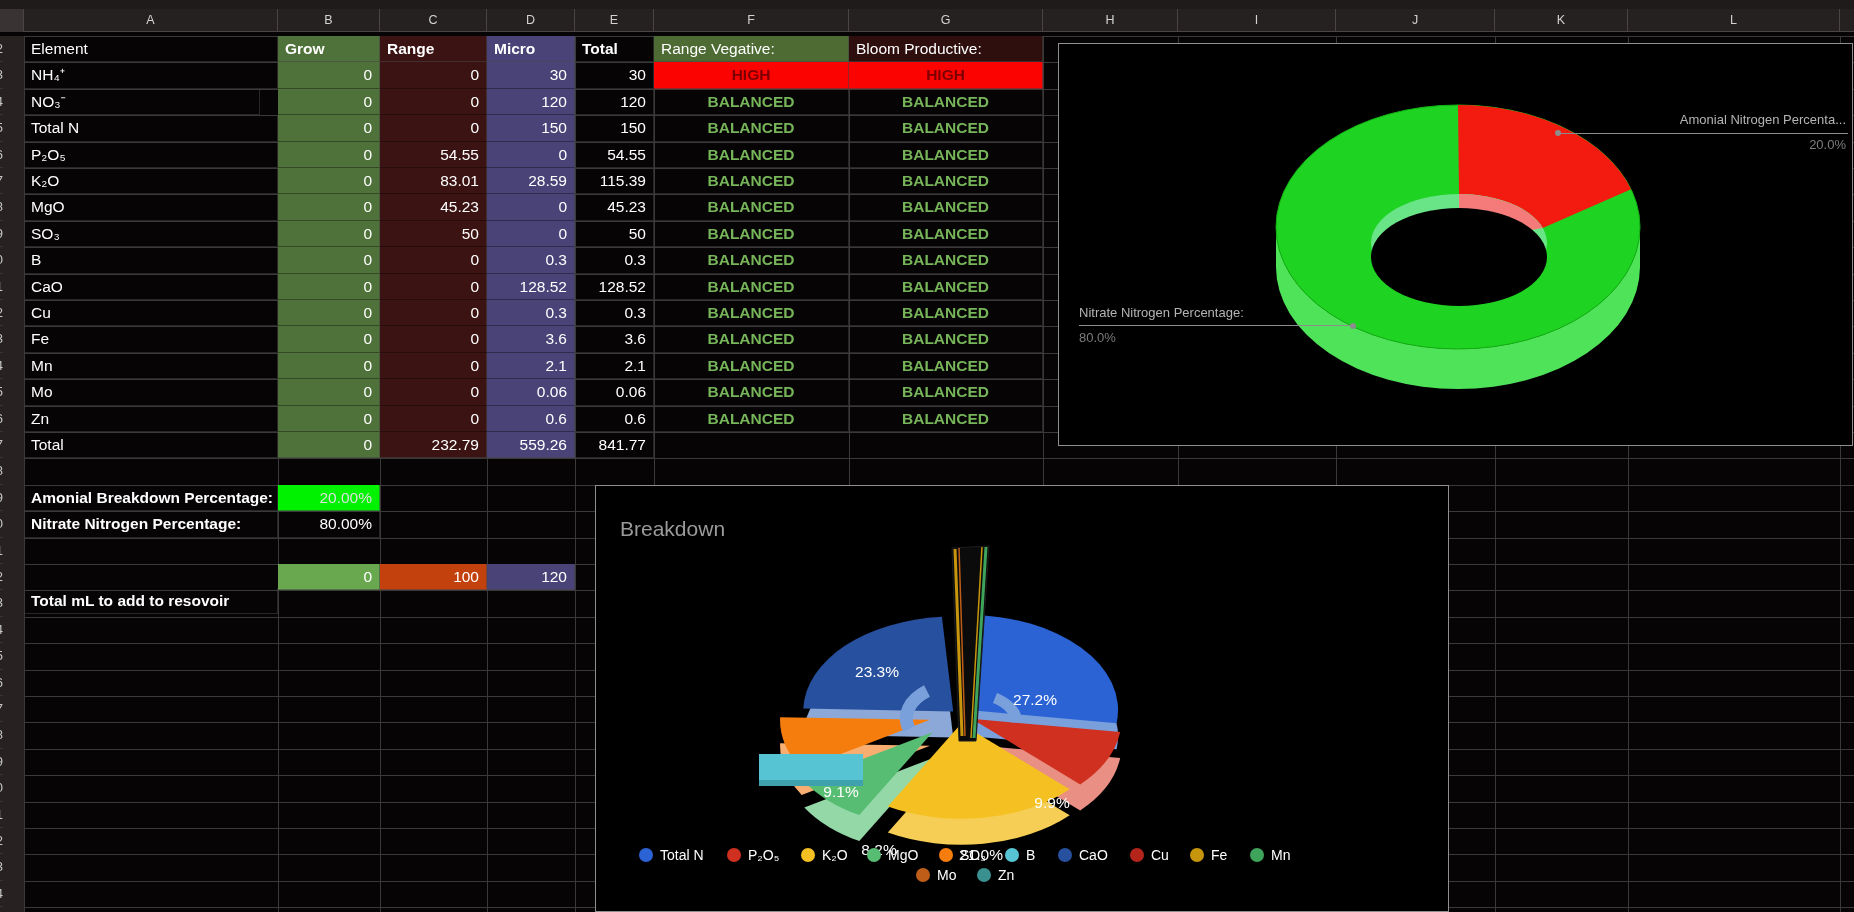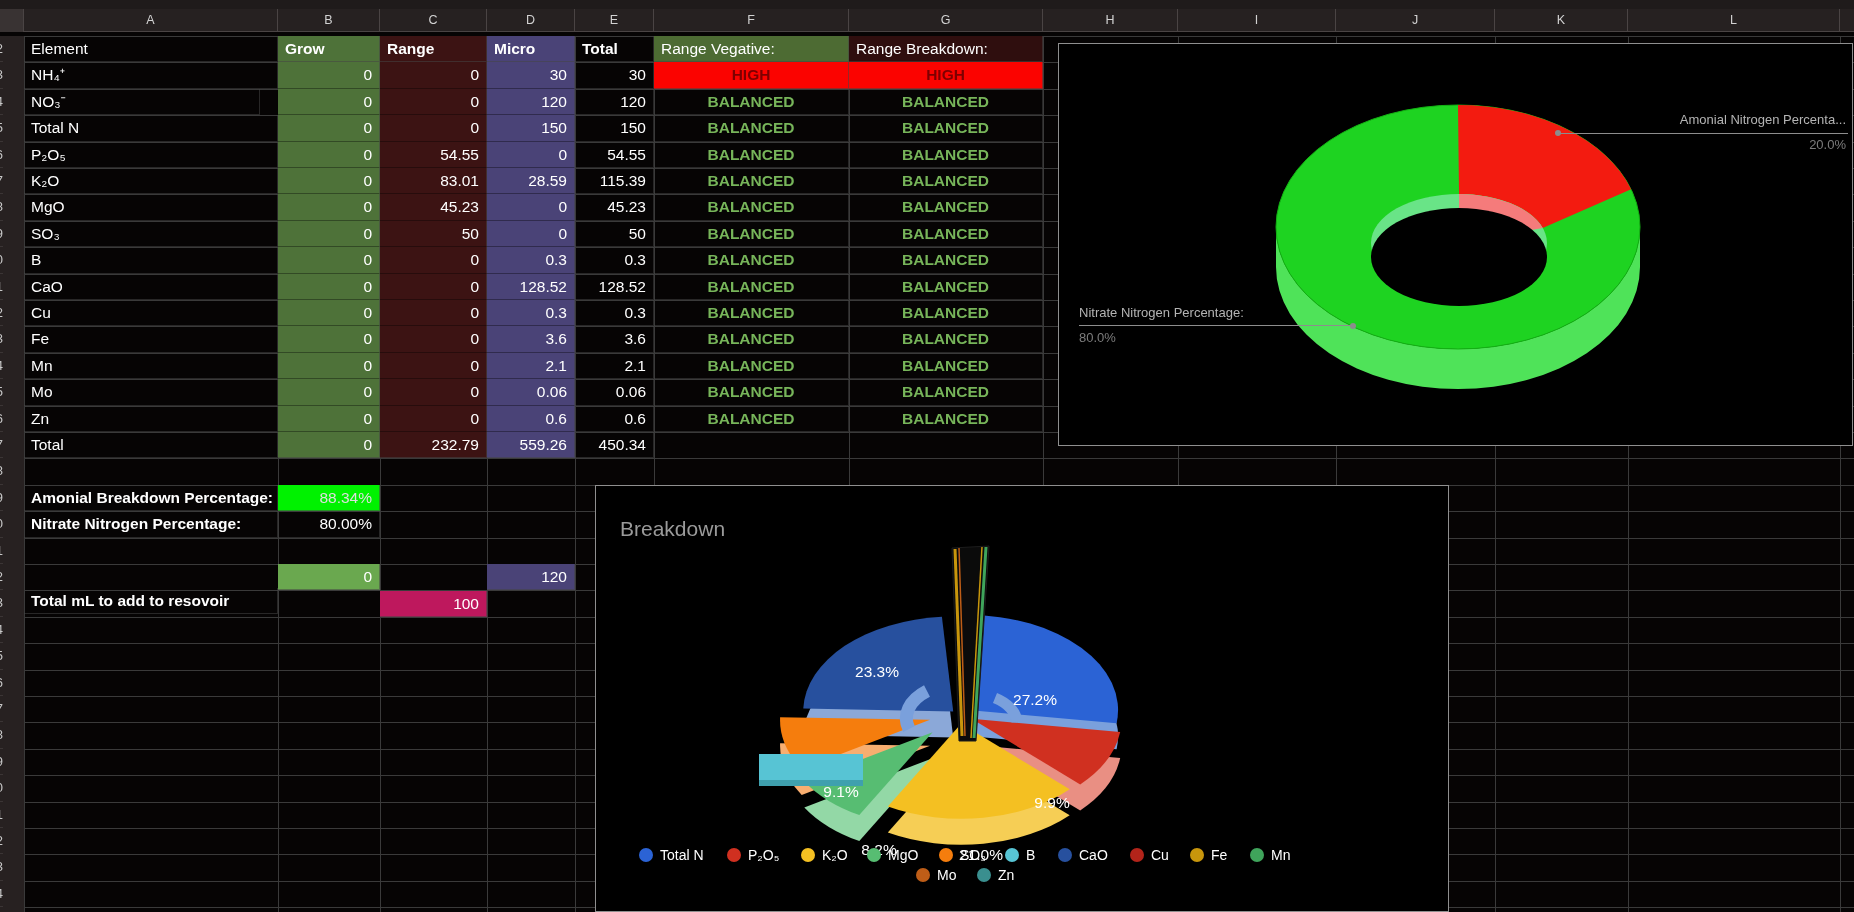--- a/index.html
+++ b/index.html
@@ -120,21 +120,21 @@
       <div style="position: absolute; box-sizing: border-box; left: 24px; top: 880.8px; width: 1830px; height: 1px; background: rgb(58, 58, 58);"></div>
       <div style="position: absolute; box-sizing: border-box; left: 24px; top: 907.2px; width: 1830px; height: 1px; background: rgb(58, 58, 58);"></div>
     </div>
   <div id="cells">
       <div class="cell" style="left: 24px; top: 36px; width: 254px; height: 26.4px; line-height: 25.4px;">Element</div>
       <div class="cell" style="left: 278px; top: 36px; width: 102px; height: 26.4px; line-height: 25.4px; background: rgb(78, 114, 57); font-weight: bold;">Grow</div>
       <div class="cell" style="left: 380px; top: 36px; width: 107px; height: 26.4px; line-height: 25.4px; background: rgb(60, 19, 19); font-weight: bold;">Range</div>
       <div class="cell" style="left: 487px; top: 36px; width: 88px; height: 26.4px; line-height: 25.4px; background: rgb(74, 67, 119); font-weight: bold;">Micro</div>
       <div class="cell" style="left: 575px; top: 36px; width: 79px; height: 26.4px; line-height: 25.4px; font-weight: bold;">Total</div>
       <div class="cell" style="left: 654px; top: 36px; width: 195px; height: 26.4px; line-height: 25.4px; background: rgb(77, 107, 51);">Range Vegative:</div>
-      <div class="cell" style="left: 849px; top: 36px; width: 194px; height: 26.4px; line-height: 25.4px; background: rgb(47, 14, 14);">Range Breakdown:</div>
+      <div class="cell" style="left: 849px; top: 36px; width: 194px; height: 26.4px; line-height: 25.4px; background: rgb(47, 14, 14);">Bloom Productive:</div>
       <div class="cell" style="left: 24px; top: 62.4px; width: 254px; height: 26.4px; line-height: 25.4px;">NH₄⁺</div>
       <div class="cell" style="left: 278px; top: 62.4px; width: 102px; height: 26.4px; line-height: 25.4px; background: rgb(78, 114, 57); text-align: right; border-bottom: 1px solid rgba(0, 0, 0, 0.35);">0</div>
       <div class="cell" style="left: 380px; top: 62.4px; width: 107px; height: 26.4px; line-height: 25.4px; background: rgb(60, 19, 19); text-align: right; border-bottom: 1px solid rgba(0, 0, 0, 0.35);">0</div>
       <div class="cell" style="left: 487px; top: 62.4px; width: 88px; height: 26.4px; line-height: 25.4px; background: rgb(74, 67, 119); text-align: right; border-bottom: 1px solid rgba(0, 0, 0, 0.35);">30</div>
       <div class="cell" style="left: 575px; top: 62.4px; width: 79px; height: 26.4px; line-height: 25.4px; text-align: right;">30</div>
       <div class="cell" style="left: 654px; top: 62.4px; width: 195px; height: 26.4px; line-height: 25.4px; background: rgb(251, 3, 0); color: rgb(125, 0, 0); font-weight: bold; text-align: center;">HIGH</div>
       <div class="cell" style="left: 849px; top: 62.4px; width: 194px; height: 26.4px; line-height: 25.4px; background: rgb(251, 3, 0); color: rgb(125, 0, 0); font-weight: bold; text-align: center;">HIGH</div>
       <div class="cell" style="left: 24px; top: 88.8px; width: 236px; height: 26.4px; line-height: 25.4px;">NO₃⁻</div>
       <div class="cell" style="left: 278px; top: 88.8px; width: 102px; height: 26.4px; line-height: 25.4px; background: rgb(78, 114, 57); text-align: right; border-bottom: 1px solid rgba(0, 0, 0, 0.35);">0</div>
       <div class="cell" style="left: 380px; top: 88.8px; width: 107px; height: 26.4px; line-height: 25.4px; background: rgb(60, 19, 19); text-align: right; border-bottom: 1px solid rgba(0, 0, 0, 0.35);">0</div>
@@ -223,28 +223,28 @@
       <div class="cell" style="left: 278px; top: 405.6px; width: 102px; height: 26.4px; line-height: 25.4px; background: rgb(78, 114, 57); text-align: right; border-bottom: 1px solid rgba(0, 0, 0, 0.35);">0</div>
       <div class="cell" style="left: 380px; top: 405.6px; width: 107px; height: 26.4px; line-height: 25.4px; background: rgb(60, 19, 19); text-align: right; border-bottom: 1px solid rgba(0, 0, 0, 0.35);">0</div>
       <div class="cell" style="left: 487px; top: 405.6px; width: 88px; height: 26.4px; line-height: 25.4px; background: rgb(74, 67, 119); text-align: right; border-bottom: 1px solid rgba(0, 0, 0, 0.35);">0.6</div>
       <div class="cell" style="left: 575px; top: 405.6px; width: 79px; height: 26.4px; line-height: 25.4px; text-align: right;">0.6</div>
       <div class="cell" style="left: 654px; top: 405.6px; width: 195px; height: 26.4px; line-height: 25.4px; color: rgb(119, 181, 90); font-weight: bold; text-align: center;">BALANCED</div>
       <div class="cell" style="left: 849px; top: 405.6px; width: 194px; height: 26.4px; line-height: 25.4px; color: rgb(119, 181, 90); font-weight: bold; text-align: center;">BALANCED</div>
       <div class="cell" style="left: 24px; top: 432px; width: 254px; height: 26.4px; line-height: 25.4px;">Total</div>
       <div class="cell" style="left: 278px; top: 432px; width: 102px; height: 26.4px; line-height: 25.4px; background: rgb(78, 114, 57); text-align: right;">0</div>
       <div class="cell" style="left: 380px; top: 432px; width: 107px; height: 26.4px; line-height: 25.4px; background: rgb(60, 19, 19); text-align: right;">232.79</div>
       <div class="cell" style="left: 487px; top: 432px; width: 88px; height: 26.4px; line-height: 25.4px; background: rgb(74, 67, 119); text-align: right;">559.26</div>
-      <div class="cell" style="left: 575px; top: 432px; width: 79px; height: 26.4px; line-height: 25.4px; text-align: right;">450.34</div>
+      <div class="cell" style="left: 575px; top: 432px; width: 79px; height: 26.4px; line-height: 25.4px; text-align: right;">841.77</div>
       <div class="cell" style="left: 24px; top: 484.8px; width: 254px; height: 26.4px; line-height: 25.4px; font-weight: bold;">Amonial Breakdown Percentage:</div>
-      <div class="cell" style="left: 278px; top: 484.8px; width: 102px; height: 26.4px; line-height: 25.4px; background: rgb(0, 242, 0); color: rgb(222, 222, 222); text-align: right;">88.34%</div>
+      <div class="cell" style="left: 278px; top: 484.8px; width: 102px; height: 26.4px; line-height: 25.4px; background: rgb(0, 242, 0); color: rgb(222, 222, 222); text-align: right;">20.00%</div>
       <div class="cell" style="left: 24px; top: 511.2px; width: 254px; height: 26.4px; line-height: 25.4px; font-weight: bold;">Nitrate Nitrogen Percentage:</div>
       <div class="cell" style="left: 278px; top: 511.2px; width: 102px; height: 26.4px; line-height: 25.4px; text-align: right;">80.00%</div>
       <div class="cell" style="left: 24px; top: 588px; width: 254px; height: 26.4px; line-height: 25.4px; font-weight: bold;">Total mL to add to resovoir</div>
       <div class="cell" style="left: 278px; top: 564px; width: 102px; height: 26.4px; line-height: 25.4px; background: rgb(106, 168, 79); text-align: right;">0</div>
-      <div class="cell" style="left: 380px; top: 564px; width: 107px; height: 26.4px; line-height: 25.4px; background: #be185d; text-align: right; margin-top: 27px;">100</div>
+      <div class="cell" style="left: 380px; top: 564px; width: 107px; height: 26.4px; line-height: 25.4px; background: #c2410c; text-align: right;">100</div>
       <div class="cell" style="left: 487px; top: 564px; width: 88px; height: 26.4px; line-height: 25.4px; background: rgb(74, 67, 119); text-align: right;">120</div>
     </div>
 
   <div id="donut-panel" class="panel" style="left:1058px;top:43px;width:795px;height:403px;">
     <svg id="donut-svg" width="793" height="401" viewBox="0 0 793 401">
         <path d="M 217 183 A 182 122 0 0 0 581 183 L 581 223 A 182 122 0 0 1 217 223 Z" fill="#4FE359"></path>
         <ellipse cx="399" cy="183" rx="182" ry="122" fill="#1ED321" stroke="#13b113" stroke-width="1"></ellipse>
         <path d="M 399 61 A 182 122 0 0 1 572.1 145.3 L 483.7 183.9 A 88 49 0 0 0 400 150 Z" fill="#F31B10"></path>
         <ellipse cx="400" cy="199" rx="88" ry="49" fill="#69e487"></ellipse>
         <path d="M 400 199 L 400 150 A 88 49 0 0 1 483.7 183.9 Z" fill="#F57B7B"></path>

